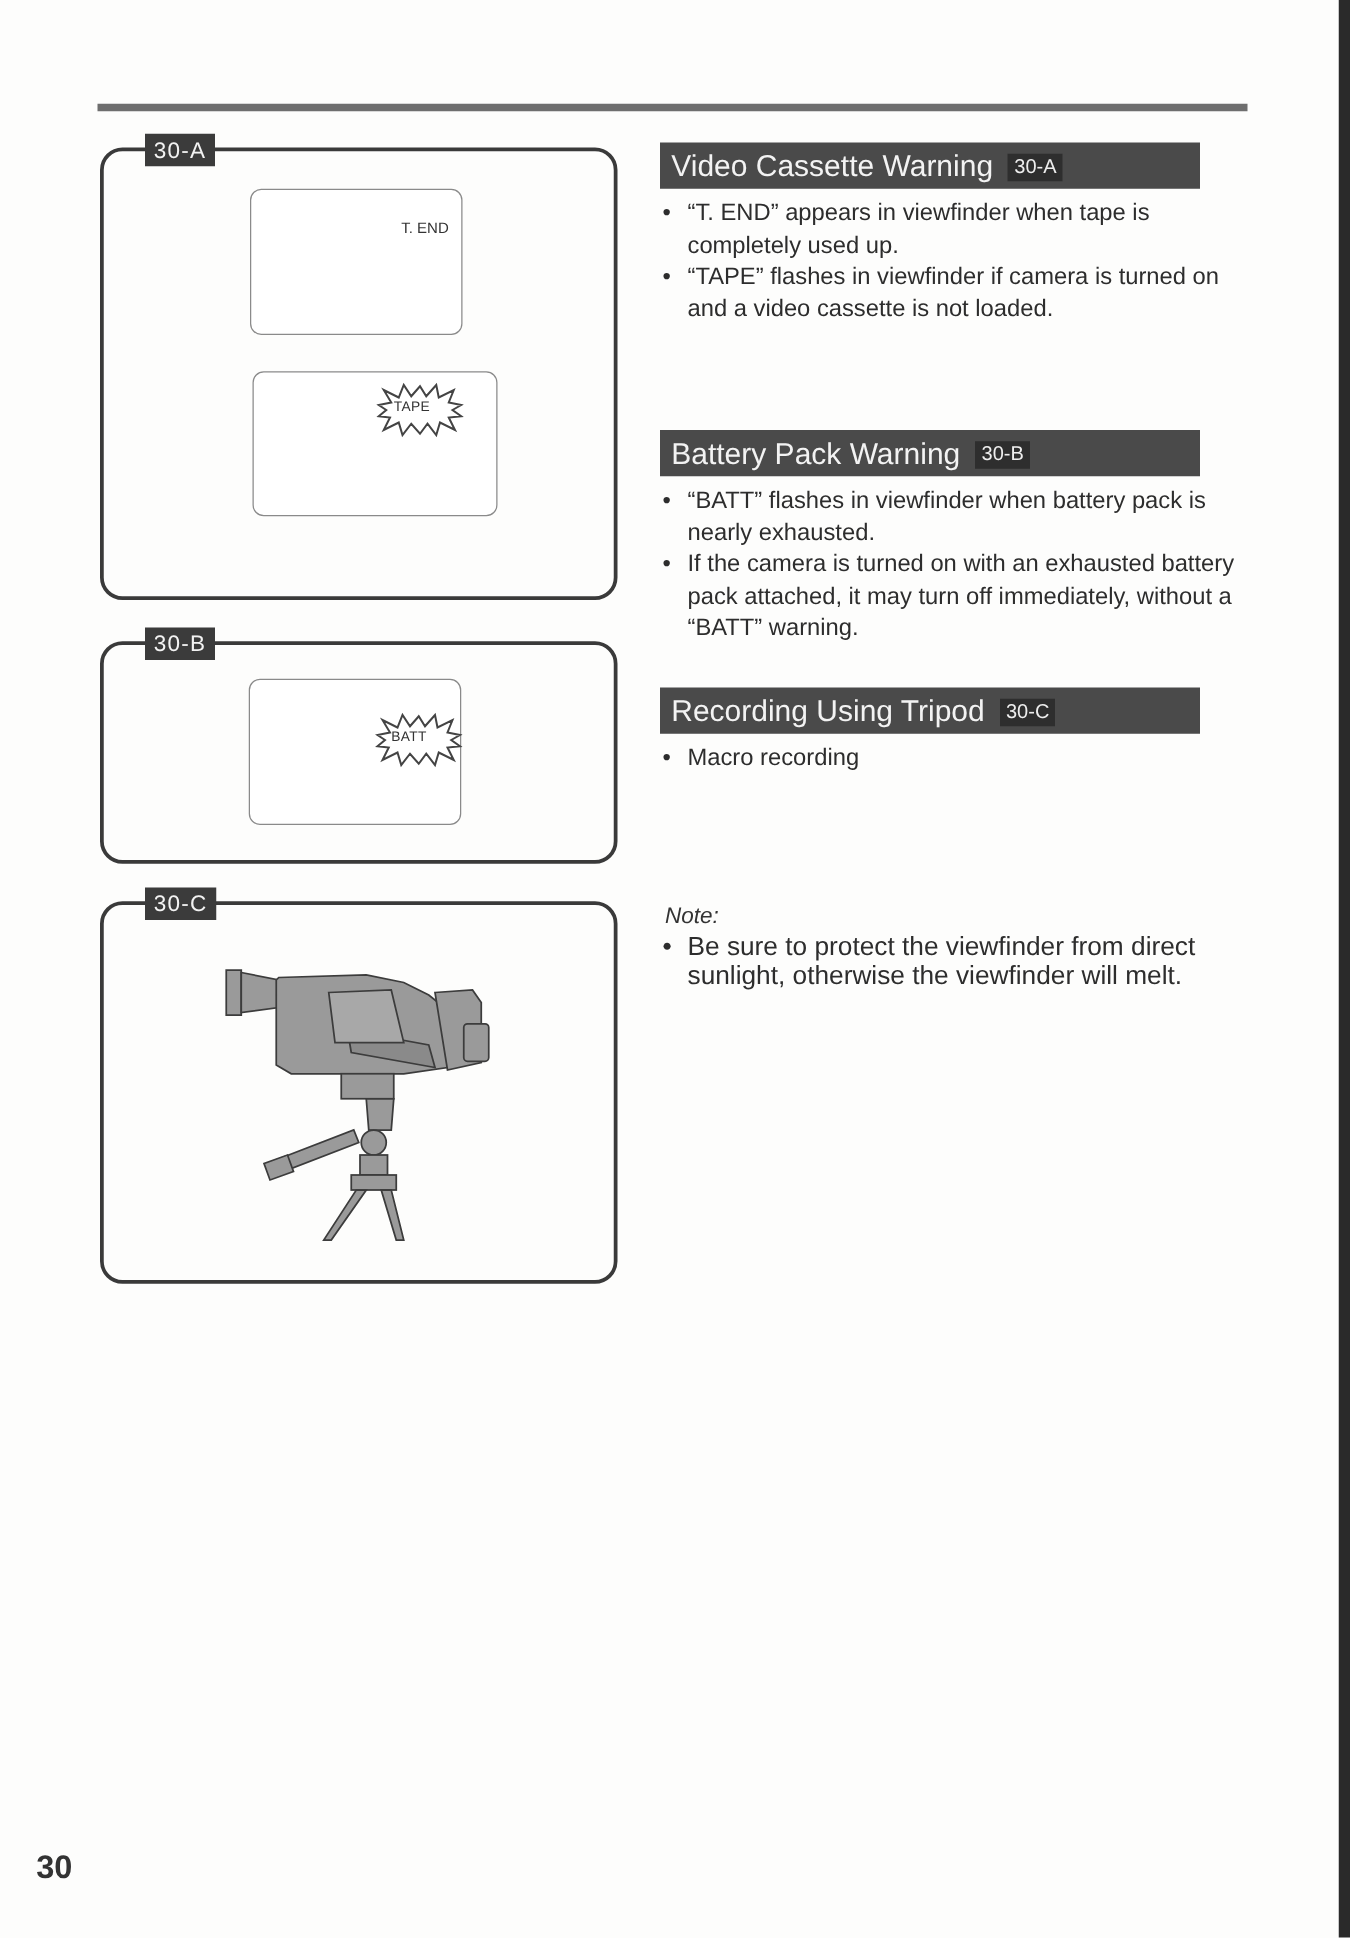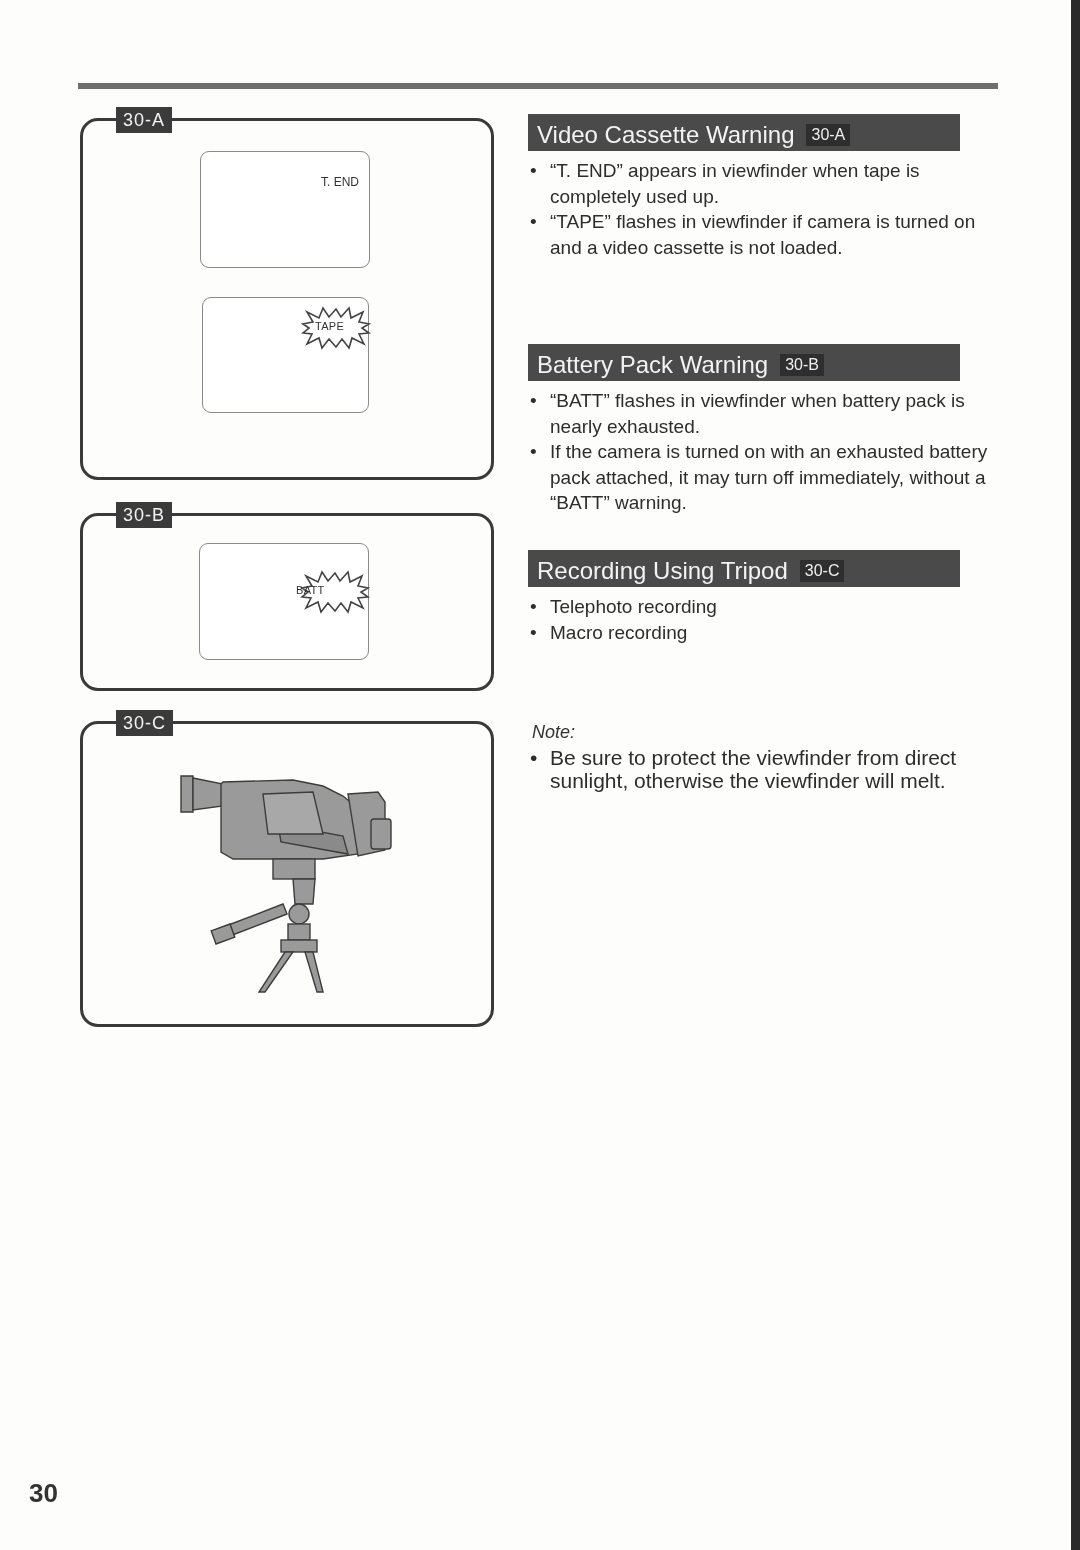--- a/index.html
+++ b/index.html
@@ -45,35 +45,35 @@
 <body>
 
 <div class="right-edge"></div>
 <div class="top-rule"></div>
 
 <div class="panel" style="top:118px; height:362px;">
   <div class="panel-tag">30-A</div>
   <div class="vf" style="left:117px; top:30px; width:170px; height:117px;">
     <span class="vf-text" style="right:10px; top:23px;">T. END</span>
   </div>
-  <div class="vf" style="left:119px; top:176px; width:167px; height:116px;">
+  <div class="vf" style="left:119px; top:176px; width:196px; height:116px;">
     <svg class="burst" style="left:98px; top:8px;" width="70" height="44" viewBox="0 0 70 44">
       <path d="M8,22 L2,18 L12,16 L6,6 L18,12 L22,2 L28,11 L35,3 L40,11 L48,2 L50,12 L62,6 L58,16 L68,18 L61,22 L68,27 L58,28 L63,38 L51,32 L48,42 L41,33 L35,41 L28,33 L21,42 L18,32 L6,38 L11,28 L2,27 Z" fill="none" stroke="#444" stroke-width="1.6"></path>
     </svg>
     <span class="burst-label" style="left:112px; top:22px;">TAPE</span>
   </div>
 </div>
 
 <div class="panel" style="top:513px; height:178px;">
   <div class="panel-tag">30-B</div>
   <div class="vf" style="left:116px; top:27px; width:170px; height:117px;">
     <svg class="burst" style="left:100px; top:26px;" width="70" height="44" viewBox="0 0 70 44">
       <path d="M8,22 L2,18 L12,16 L6,6 L18,12 L22,2 L28,11 L35,3 L40,11 L48,2 L50,12 L62,6 L58,16 L68,18 L61,22 L68,27 L58,28 L63,38 L51,32 L48,42 L41,33 L35,41 L28,33 L21,42 L18,32 L6,38 L11,28 L2,27 Z" fill="none" stroke="#444" stroke-width="1.6"></path>
     </svg>
-    <span class="burst-label" style="left:96px; top:40px;">BATT</span>
+    <span class="burst-label" style="left:113px; top:40px;">BATT</span>
   </div>
 </div>
 
 <div class="panel" style="top:721px; height:306px;">
   <div class="panel-tag">30-C</div>
   <svg style="position:absolute; left:90px; top:40px;" width="240" height="230" viewBox="0 0 240 230">
     <g fill="#9a9a9a" stroke="#3c3c3c" stroke-width="1.4">
 
       <path d="M8,12 L20,12 L20,48 L8,48 Z"></path>
       <path d="M20,14 L50,20 L50,42 L20,46 Z"></path>
@@ -115,21 +115,20 @@
 </div>
 <div class="text-block" style="top:388px;">
   <div class="bullet">“BATT” flashes in viewfinder when battery pack is nearly exhausted.</div>
   <div class="bullet">If the camera is turned on with an exhausted battery pack attached, it may turn off immediately, without a “BATT” warning.</div>
 </div>
 
 <div class="section-header" style="top:550px;">
   <span class="title">Recording Using Tripod</span><span class="tag">30-C</span>
 </div>
 <div class="text-block" style="top:594px;">
-  <div class="bullet">Telephoto recording</div>
   <div class="bullet">Macro recording</div>
 </div>
 
 <div class="note-title">Note:</div>
 <div class="note-block">
   <div class="bullet">Be sure to protect the viewfinder from direct sunlight, otherwise the viewfinder will melt.</div>
 </div>
 
 <div class="page-number">30</div>
 

